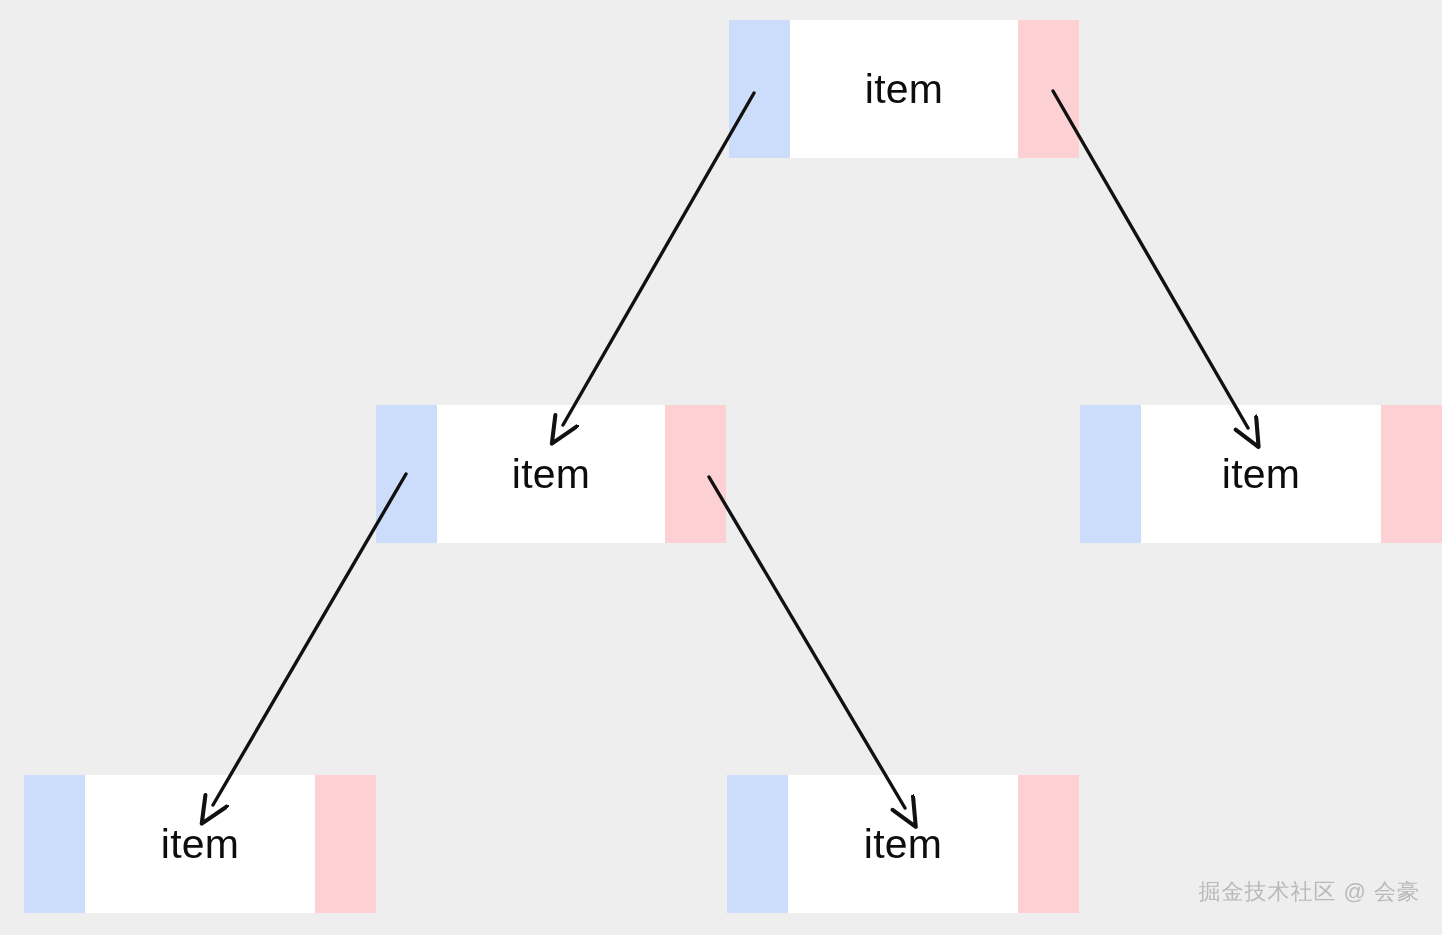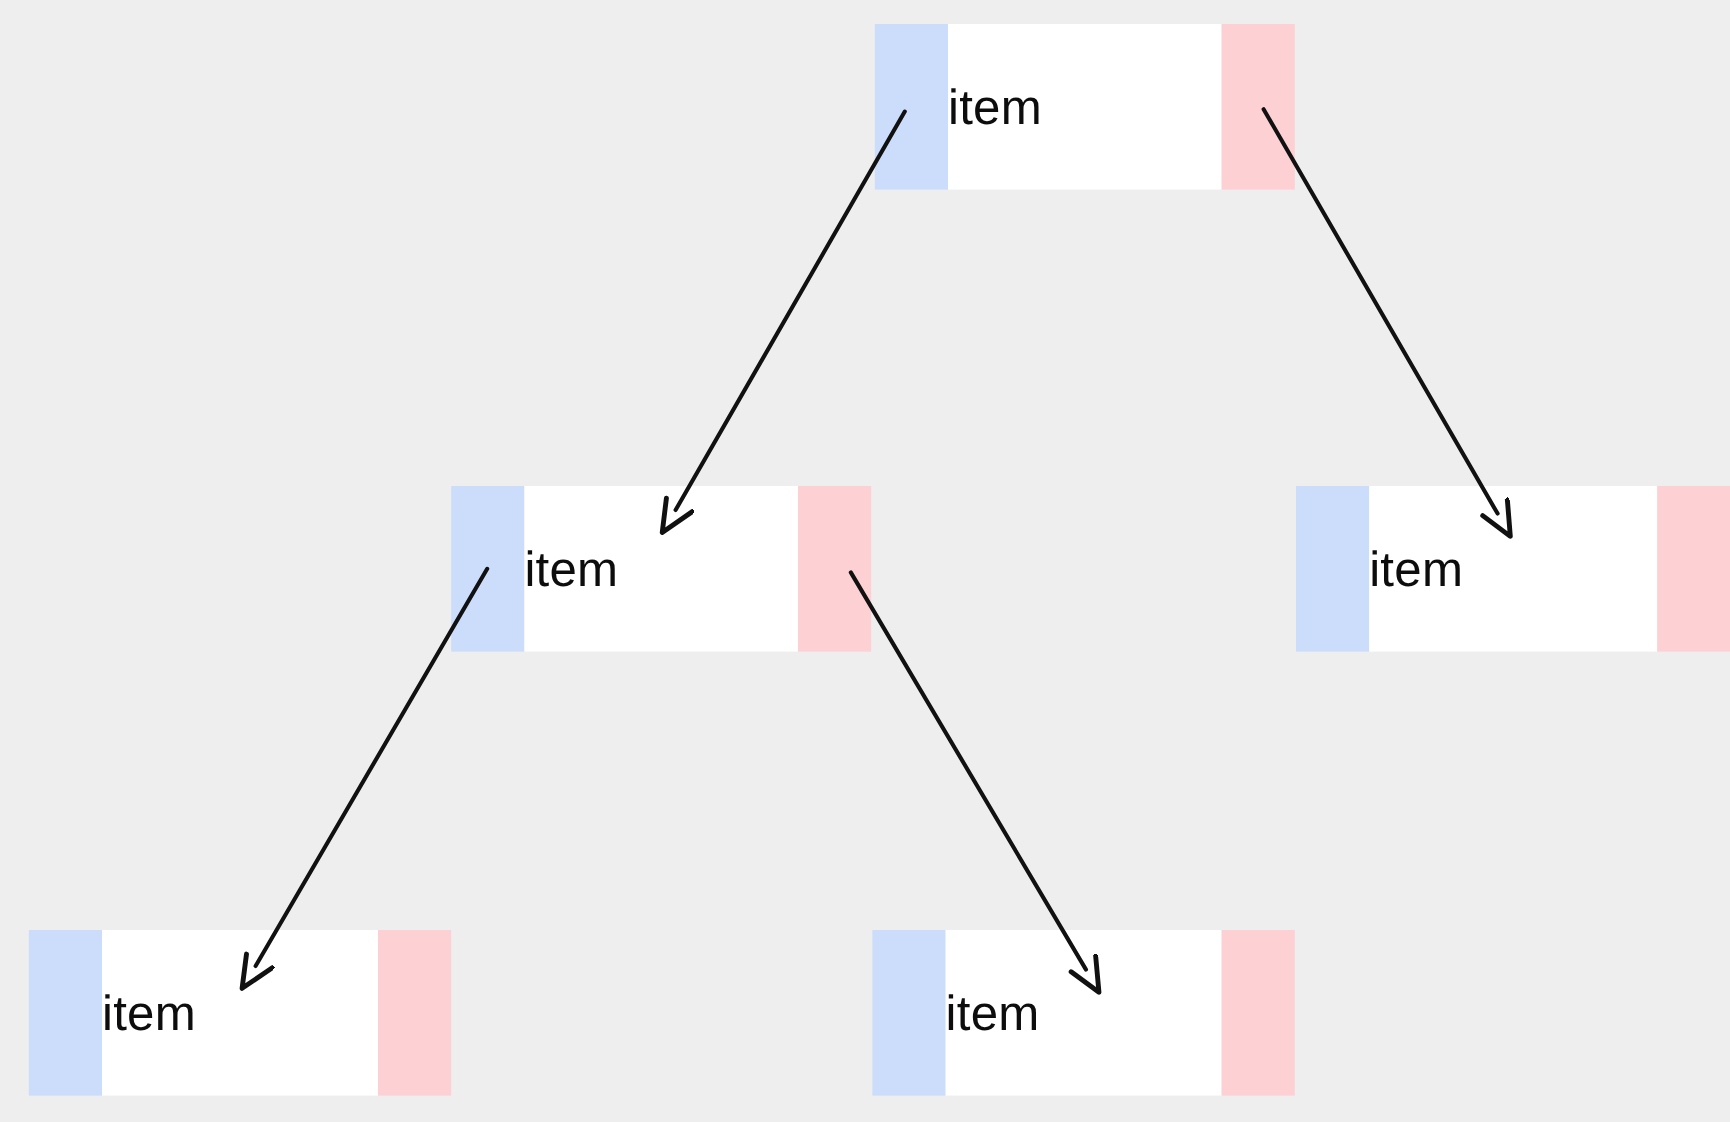--- a/index.html
+++ b/index.html
@@ -37,21 +37,21 @@
   }
   .node-handle-left {
     flex: 0 0 auto;
     background: #ccddfb;
   }
   .node-body {
     flex: 1 1 auto;
     background: #ffffff;
     display: flex;
     align-items: center;
-    justify-content: flex-start;
+    justify-content: center;
   }
   .node-label {
     font-family: "Liberation Sans", sans-serif;
     font-size: 41px;
     line-height: 1;
     color: #0d0d0d;
     letter-spacing: 0.2px;
     white-space: nowrap;
   }
   .node-handle-right {
@@ -122,14 +122,15 @@
   </div>
 
   <div class="tree-node" style="left: 727px; top: 775px; width: 352px; height: 138px;">
     <div class="node-handle-left" style="width: 61px; background: rgb(204, 221, 251);"></div>
     <div class="node-body" style="background: rgb(255, 255, 255);">
       <span class="node-label" style="color: rgb(13, 13, 13);">item</span>
     </div>
     <div class="node-handle-right" style="width: 61px; background: rgb(253, 208, 212);"></div>
   </div>
 
+  <div id="watermark">掘金技术社区 @ 会豪</div>
 
 </div>
 
 </body></html>

